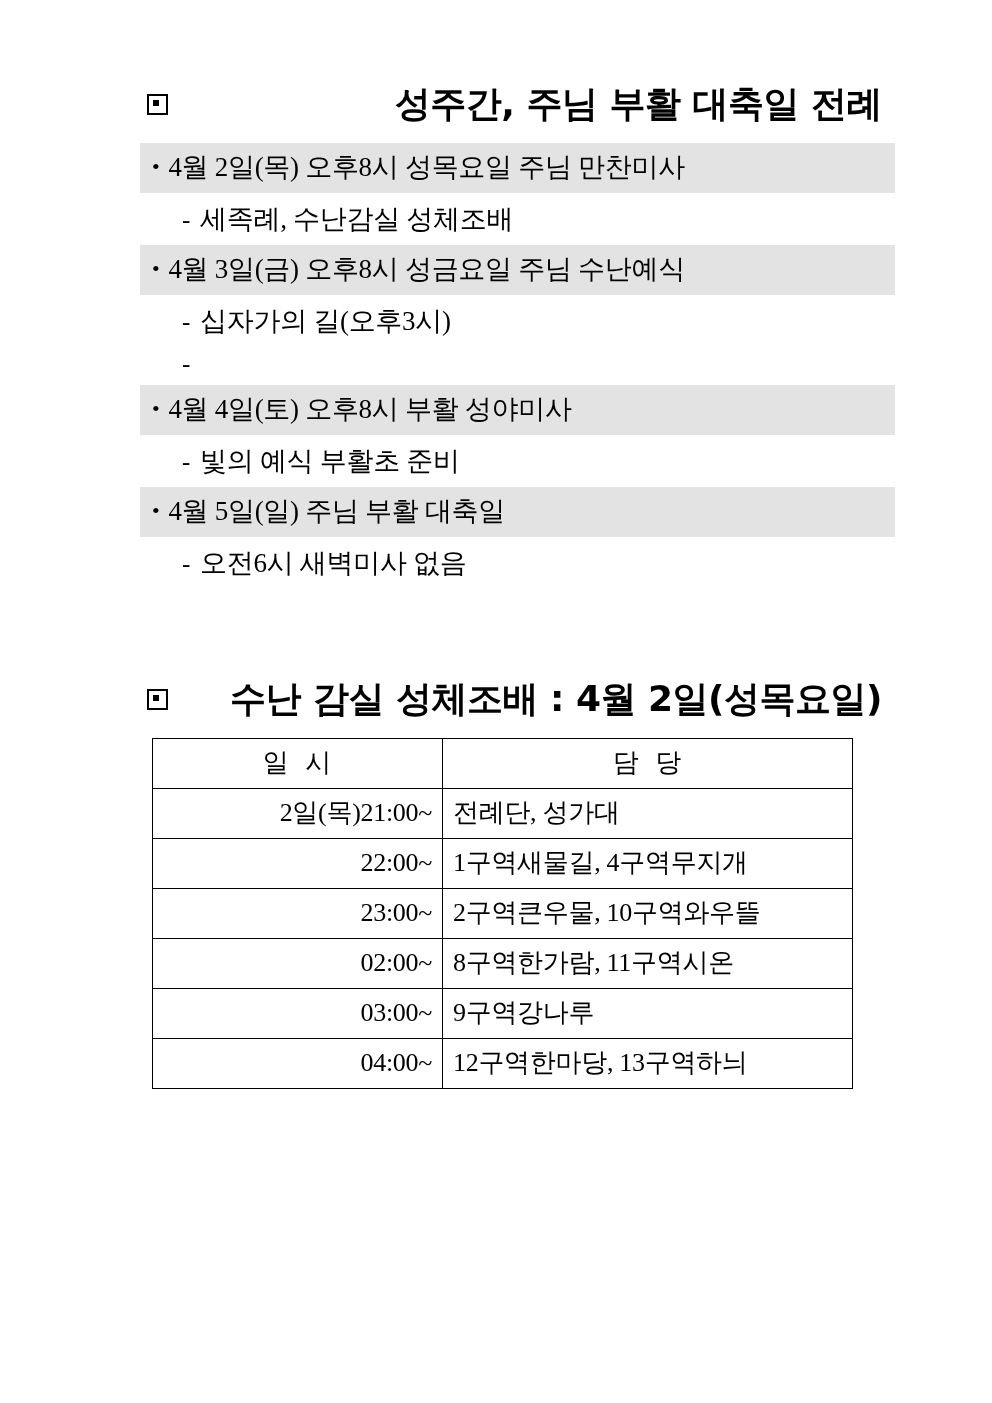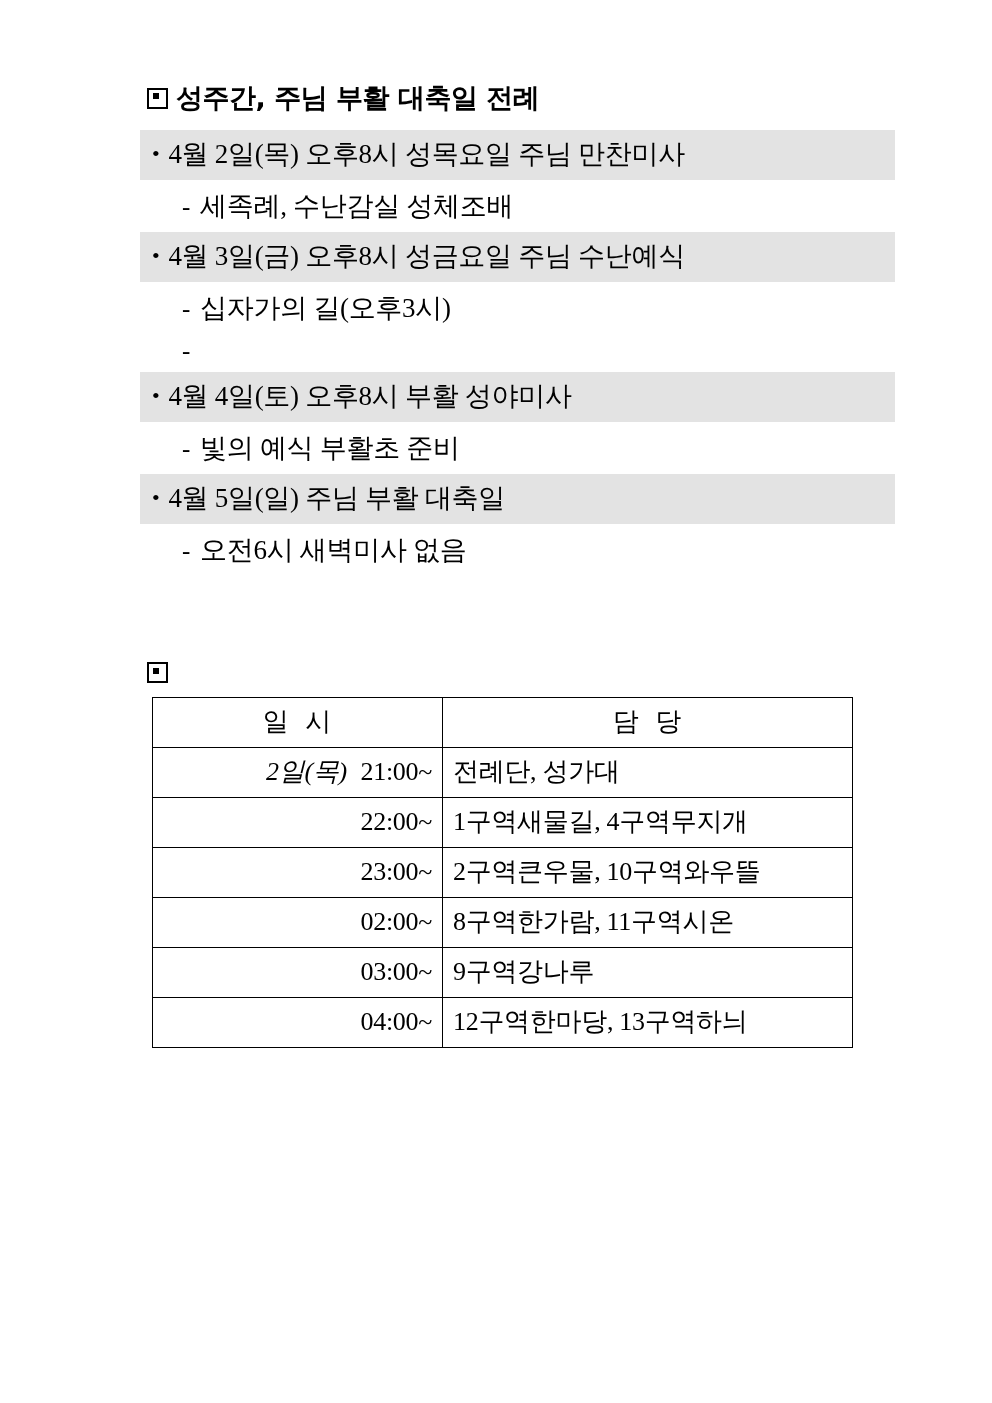--- a/index.html
+++ b/index.html
@@ -22,23 +22,24 @@
     padding: 80px 110px 0 140px;
   }
 
   
   .section-heading {
     display: flex;
     align-items: center;
     gap: 8px;
     font-family: "DejaVu Sans", "Liberation Sans", sans-serif;
     font-weight: bold;
-    font-size: 27px;
+    font-size: 36px;
     letter-spacing: -0.5px;
     margin: 0 0 14px 7px;
+    justify-content: space-between;
   }
   .sq-icon {
     display: inline-block;
     width: 17px;
     height: 17px;
     border: 2px solid #000;
     position: relative;
     flex: 0 0 auto;
   }
   .sq-icon::after {
@@ -121,22 +122,21 @@
   .col-time { width: 290px; }
   .col-team { width: 410px; }
   td.time-cell {
     text-align: right;
     padding-right: 16px;
     white-space: nowrap;
   }
   td.time-cell .day {
     display: inline-block;
     min-width: 108px;
-    text-align: center;
-    font-style: italic;
+    text-align: right;
   }
   td.team-cell {
     text-align: left;
     padding-left: 12px;
     white-space: nowrap;
     margin-top: 15px;
   }
 </style>
 </head>
 <body>
@@ -183,20 +183,21 @@
     <li class="sub-row">
       <span class="dash">-</span>
       <span>오전6시 새벽미사 없음</span>
     </li>
   </ul>
 
   <div class="block-gap"></div>
 
   <div class="section-heading">
     <span class="sq-icon"></span>
+    <span>수난 감실 성체조배 : 4월 2일(성목요일)</span>
   </div>
 
   <table class="adoration">
     <colgroup>
       <col class="col-time">
       <col class="col-team">
     </colgroup>
     <thead>
       <tr>
         <th>일 시</th>

